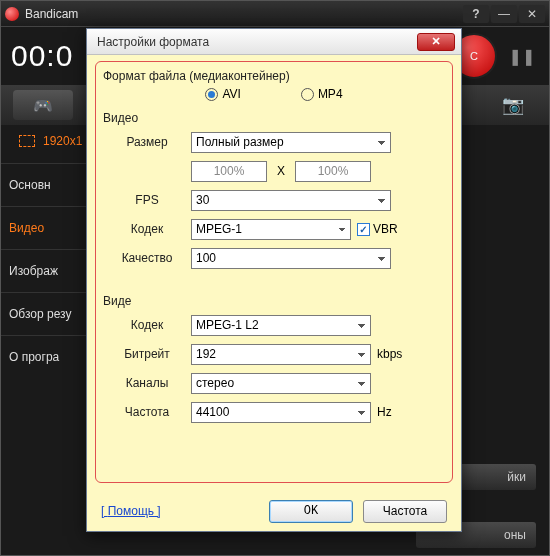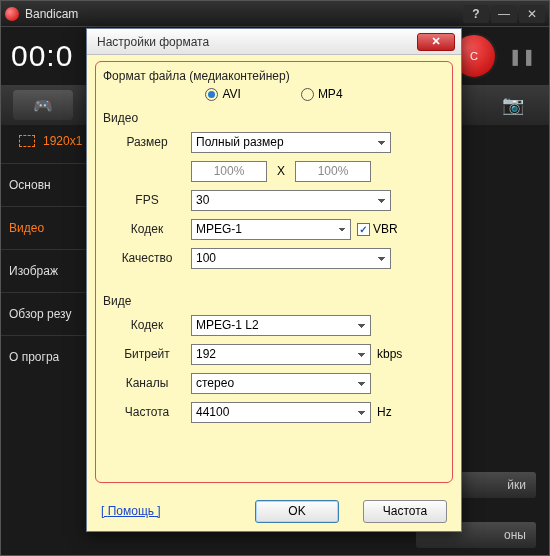--- a/index.html
+++ b/index.html
@@ -54,26 +54,26 @@
   .radio-row label{ font-size:12px; display:flex; align-items:center; gap:4px;}
   .radio{ width:13px;height:13px;border-radius:50%;border:1px solid #555;display:inline-flex;align-items:center;justify-content:center;}
   .radio .dot{ width:7px;height:7px;border-radius:50%;background:#2a7ad4;}
   .size-pct { width:76px; text-align:center; background:#f4f4f4; color:#888;}
   .x-sep{ margin: 0 10px; font-size:12px;}
   .vbr { display:flex; align-items:center; gap:3px; margin-left:6px; font-size:12px;}
   .vbr .chk{ width:13px;height:13px;border:1px solid #2a7ad4; background:#fff; display:flex;align-items:center;justify-content:center;color:#1a5fab;font-size:10px;font-weight:bold;}
   .unit { font-size:12px; margin-left:6px;}
   .spacer { height: 14px; }
 
-  .dlg-footer { height: 40px; display:flex; align-items:center; padding: 0 14px; gap: 24px;}
+  .dlg-footer { height: 40px; display:flex; align-items:center; padding: 0 14px; gap: 10px;}
   .help-link { color:#1846d0; font-size:12px; text-decoration: underline; }
   .help-link::before{content:"[ ";} .help-link::after{content:" ]";}
   .footer-spacer{flex:1;}
   .btn { height:23px; min-width:84px; font-size:12px; border:1px solid #8a8a8a; background:linear-gradient(#fdfdfd,#e3e3e3); border-radius:3px;}
-  .btn.primary{ border:1px solid #3c7fb1; box-shadow: inset 0 0 0 1px #a8d8ff;}
+  .btn.primary{ border:1px solid #3c7fb1; box-shadow: inset 0 0 0 1px #a8d8ff; font-family: Liberation Mono, monospace;}
 </style>
 </head>
 <body>
 
 <div class="main-window">
   <div class="titlebar">
     <div class="app-icon"></div>
     <div class="title">Bandicam</div>
     <div class="win-btn help-btn">?</div>
     <div class="win-btn">—</div>
@@ -102,21 +102,21 @@
 
   <div class="content">
     <div class="side">
       <div class="side-item">Основн</div>
       <div class="side-item active">Видео</div>
       <div class="side-item">Изображ</div>
       <div class="side-item">Обзор резу</div>
       <div class="side-item">О програ</div>
     </div>
   </div>
-  <div class="side-bottom" style="bottom:58px;">йки</div>
+  <div class="side-bottom" style="bottom:66px;">йки</div>
   <div class="side-bottom">оны</div>
 </div>
 
 <div class="dialog">
   <div class="dlg-title">
     <span>Настройки формата</span>
     <div class="dlg-close">✕</div>
   </div>
   <div class="dlg-body">
     <div class="red-frame"></div>

